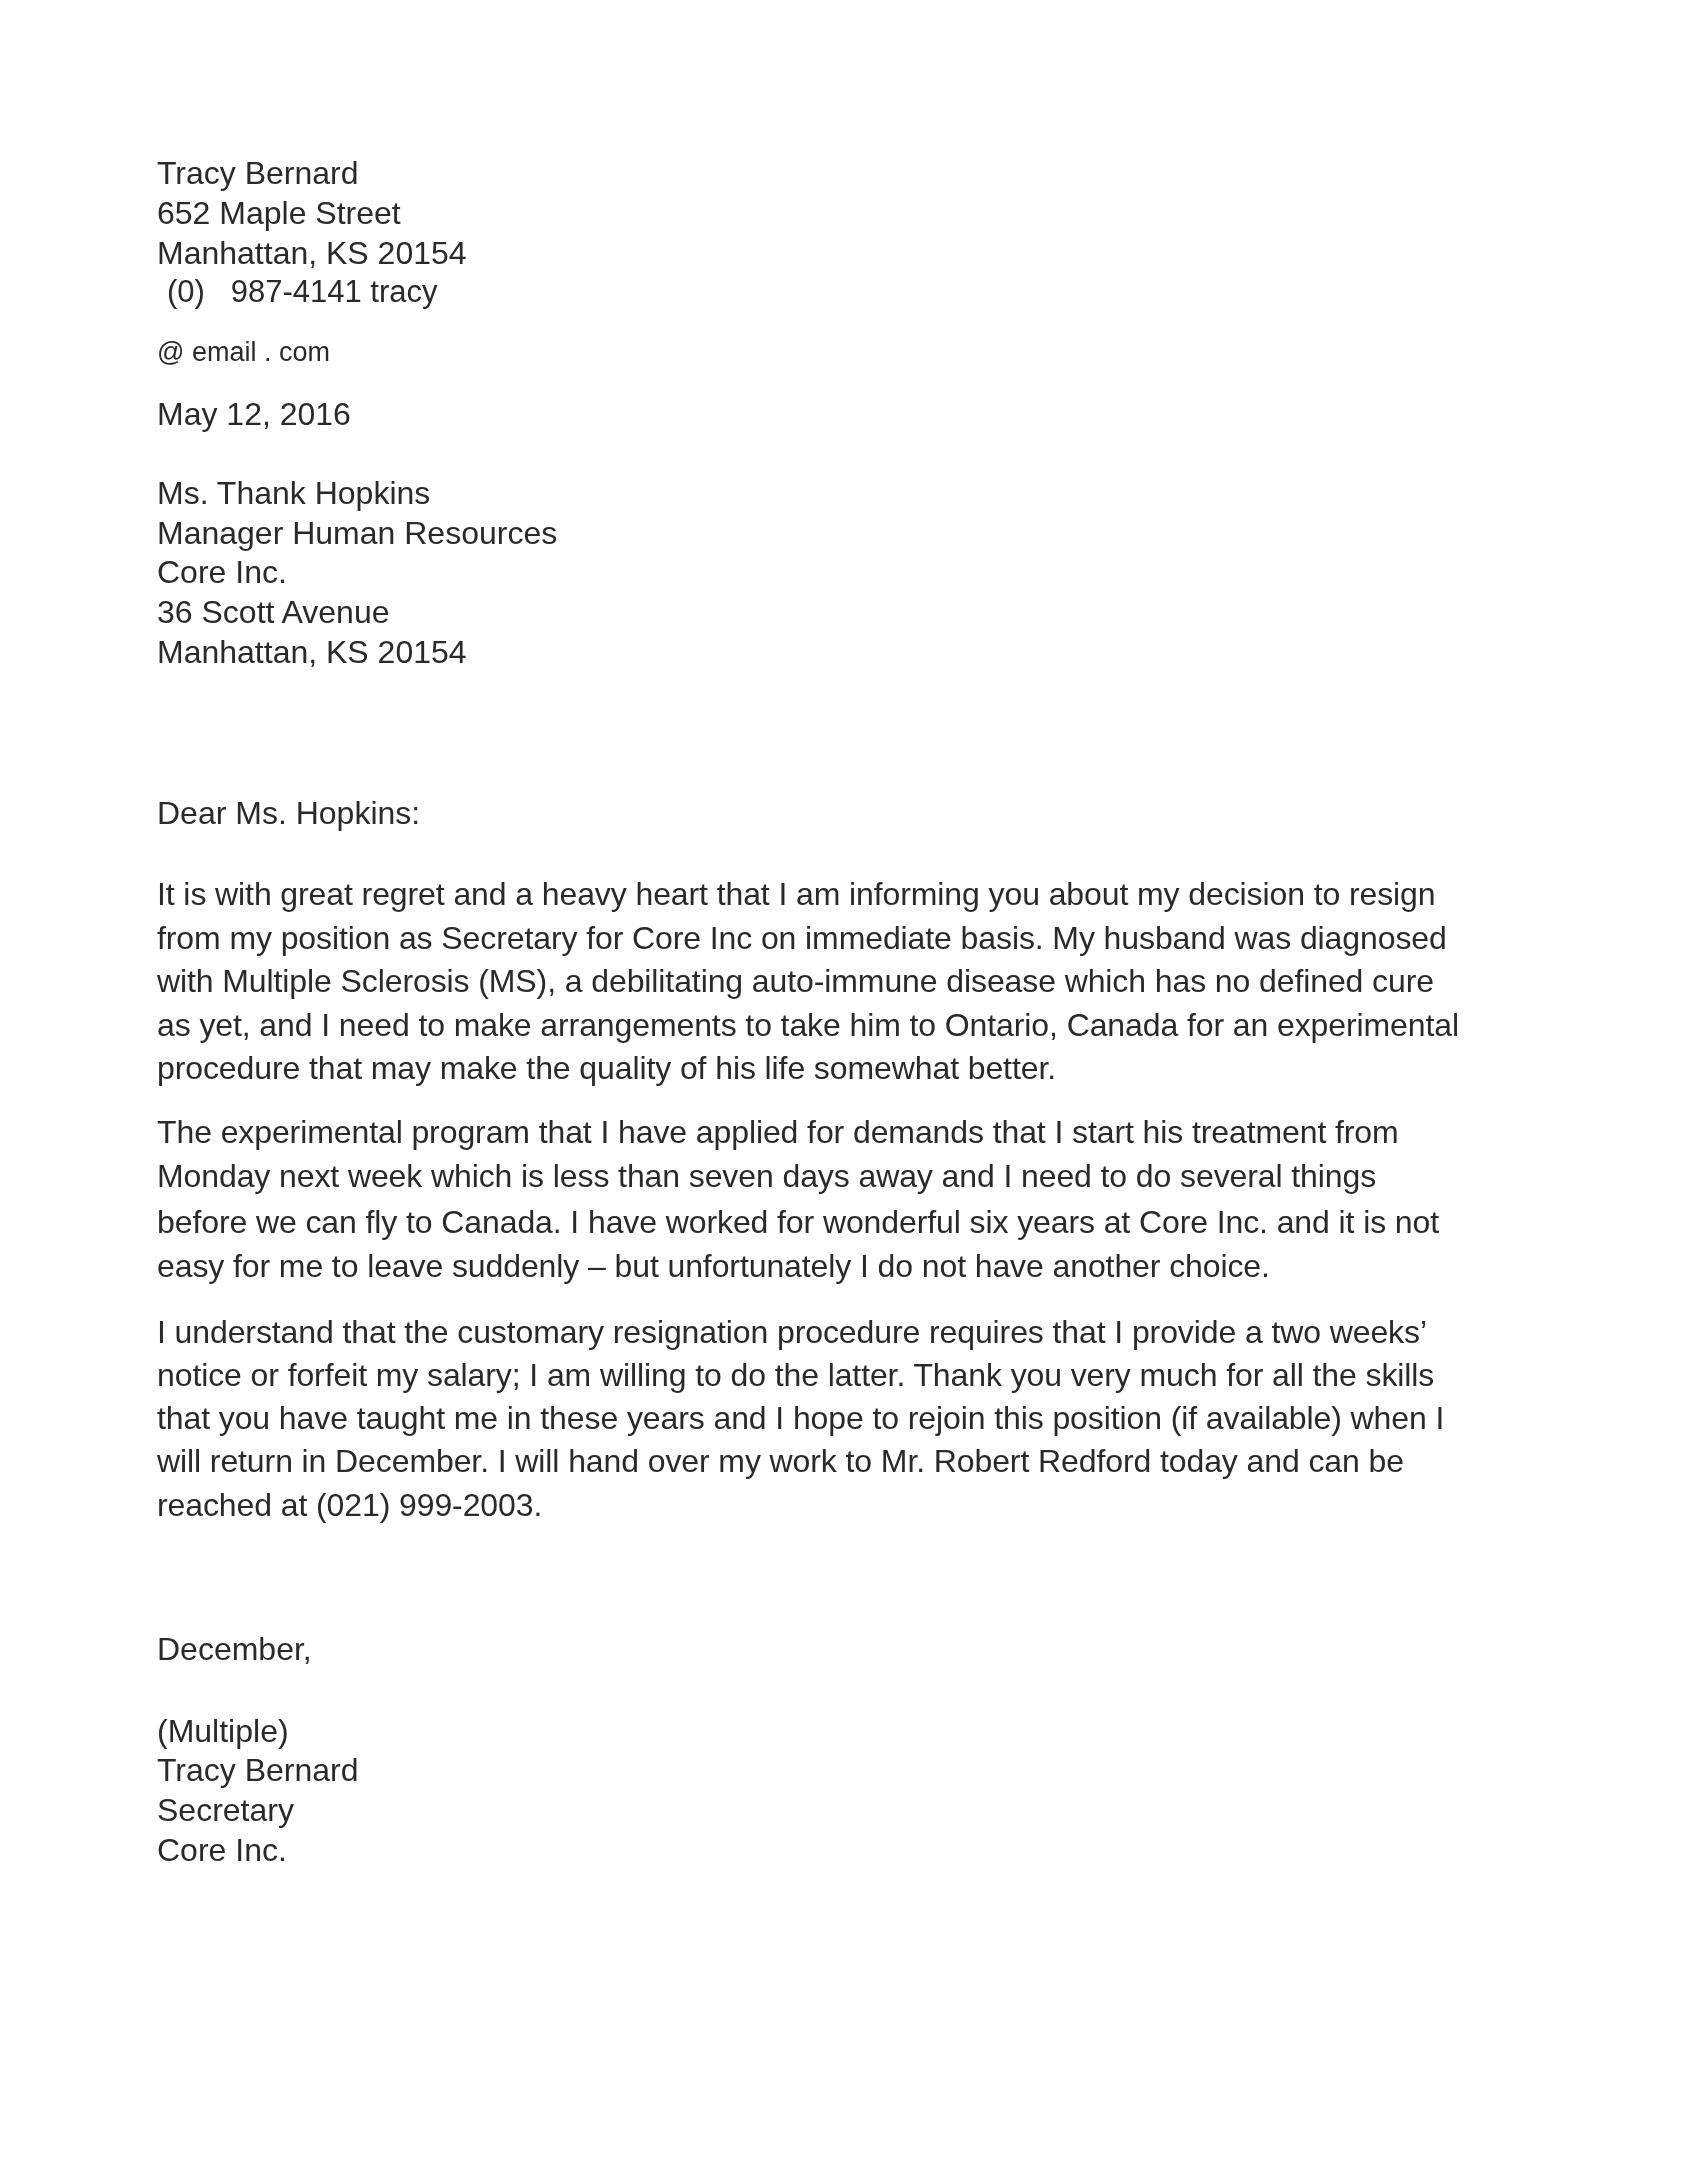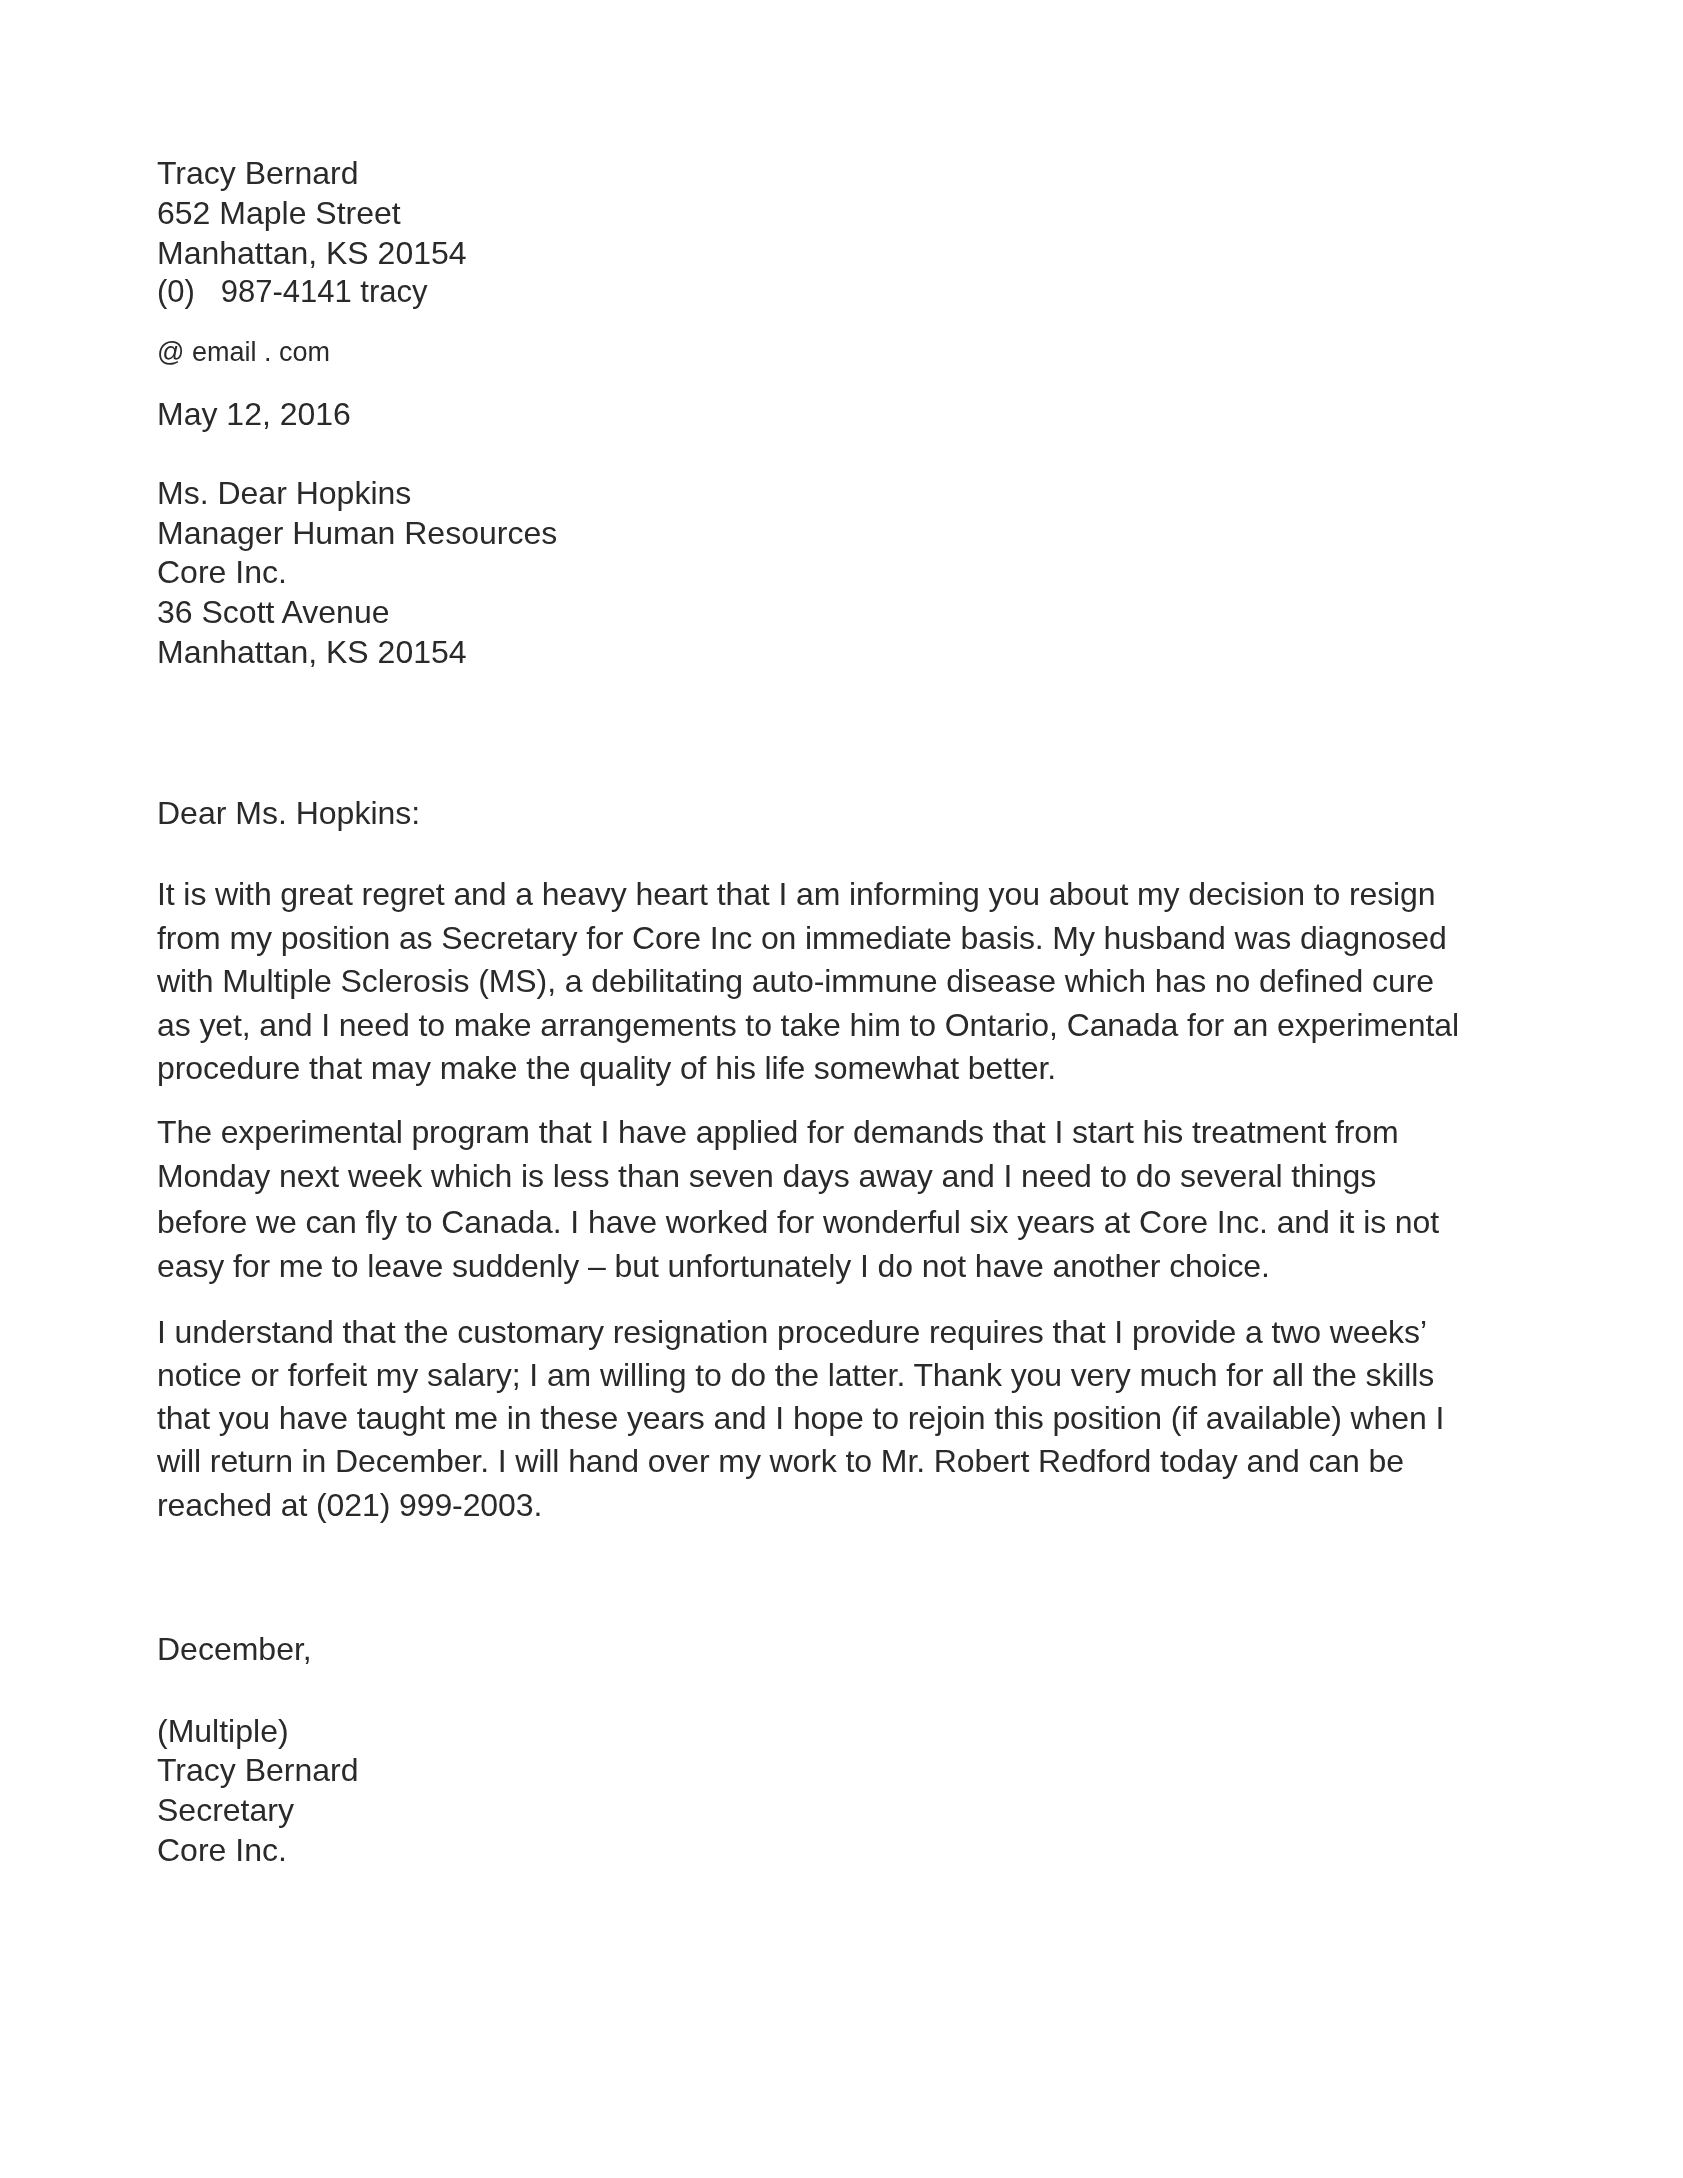--- a/index.html
+++ b/index.html
@@ -11,28 +11,28 @@
 </style>
 </head>
 <body>
 
 <div class="page">
 
   <div>
     <div class="line" style="top:153px">Tracy Bernard</div>
     <div class="line" style="top:193px">652 Maple Street</div>
     <div class="line" style="top:233px">Manhattan, KS 20154</div>
-    <div class="line" style="top:272px; font-size:31px;">(0)   987-4141 tracy</div>
+    <div class="line" style="top:272px; font-size:31px;margin-left:10px;">(0)   987-4141 tracy</div>
     <div class="line" style="top:332px; font-size:27px;">@ email . com</div>
   </div>
 
   <div class="line" style="top:394px">May 12, 2016</div>
 
   <div>
-    <div class="line" style="top:473px">Ms. Dear Hopkins</div>
+    <div class="line" style="top:473px">Ms. Thank Hopkins</div>
     <div class="line" style="top:513px">Manager Human Resources</div>
     <div class="line" style="top:552px">Core Inc.</div>
     <div class="line" style="top:592px">36 Scott Avenue</div>
     <div class="line" style="top:632px">Manhattan, KS 20154</div>
   </div>
 
   <div class="line" style="top:793px">Dear Ms. Hopkins:</div>
 
   <div>
     <div class="body-line" style="top:872px">It is with great regret and a heavy heart that I am informing you about my decision to resign</div>

